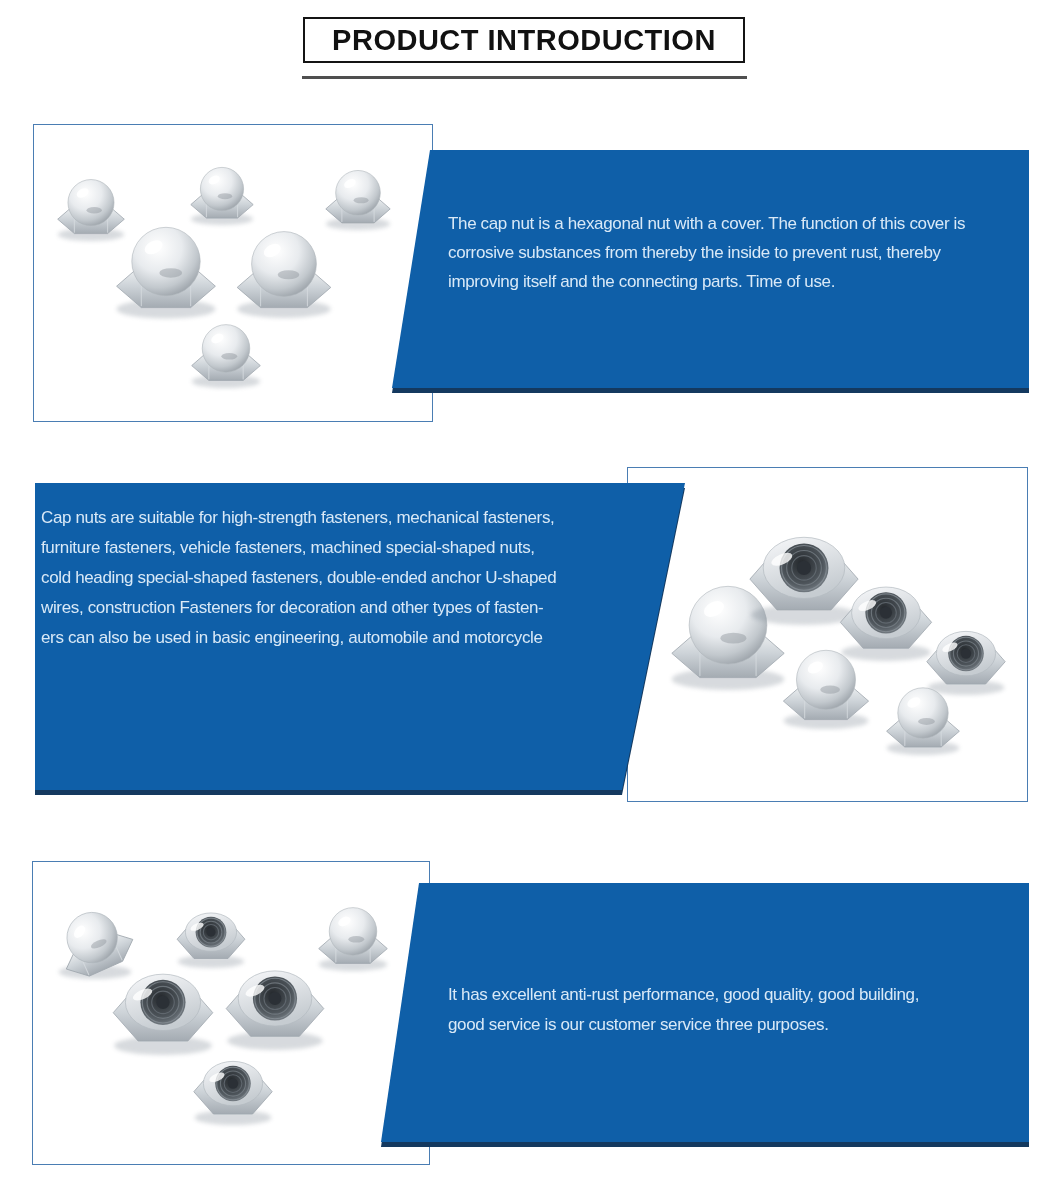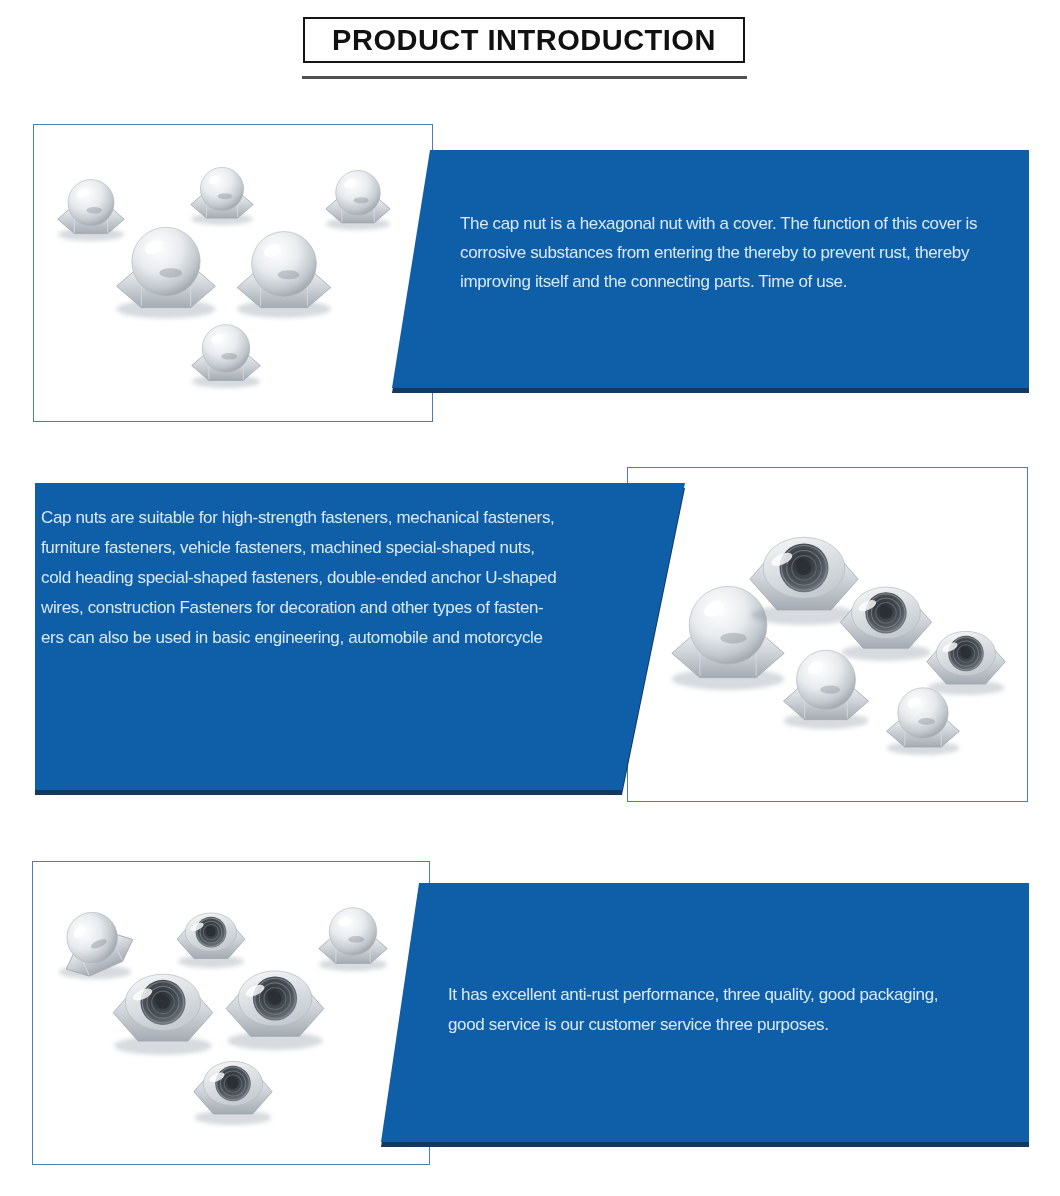--- a/index.html
+++ b/index.html
@@ -37,21 +37,21 @@
   #shape1 { clip-path:polygon(38px 0, 637px 0, 637px 238px, 0 238px); }
   #shape2-wrap { left:35px; top:483px; width:650px; height:307px; }
   #shape2 { clip-path:polygon(0 0, 650px 0, 587px 307px, 0 307px); }
   #shape3-wrap { left:381px; top:883px; width:648px; height:259px; }
   #shape3 { clip-path:polygon(38px 0, 648px 0, 648px 259px, 0 259px); }
   .panel-text {
     position:absolute; color:var(--panel-text);
     font-size:17px; letter-spacing:-0.35px; line-height:30px;
   }
   .panel-text div { white-space:nowrap; }
-  #text1 { left:460px; top:209px; line-height:29px; }
+  #text1 { left:448px; top:209px; line-height:29px; }
   #text2 { left:41px;  top:503px; }
   #text3 { left:448px; top:980px; }
 </style>
 </head>
 <body>
 
 <div class="page" style="--panel-blue: #0f5fa8; --panel-shadow: #14395f; --panel-text: #d9e9f7; --frame-border: #4a7db3; --title-color: #111111; --title-border: #141414; --underline: #4f4f4f;">
 
   <div class="title-box">
     <span>PRODUCT INTRODUCTION</span>
@@ -133,21 +133,21 @@
           <ellipse cx="-8.58" cy="-16.5" rx="6.6000000000000005" ry="4.29" fill="#ffffff" opacity="0.9" transform="rotate(-28 -8.58 -16.5)"></ellipse>
           <ellipse cx="3.3000000000000003" cy="1.32" rx="7.92" ry="3.3000000000000003" fill="#8d959b" opacity="0.45"></ellipse>
         </g>
       </svg>
   </div>
   <div class="shape-wrap" id="shape1-wrap">
     <div class="shape" id="shape1"></div>
   </div>
   <div class="panel-text" id="text1">
     <div>The cap nut is a hexagonal nut with a cover. The function of this cover is</div>
-    <div>corrosive substances from entering the thereby to prevent rust, thereby</div>
+    <div>corrosive substances from thereby the inside to prevent rust, thereby</div>
     <div>improving itself and the connecting parts. Time of use.</div>
   </div>
 
   <div class="photo-frame" id="frame2">
     <svg id="photo2" viewBox="0 0 399 333">
         <defs>
     <radialGradient id="p2dome" cx="38%" cy="30%" r="78%">
       <stop offset="0%" stop-color="#ffffff"></stop>
             <stop offset="45%" stop-color="#e8ebee"></stop>
       <stop offset="75%" stop-color="#c2c8cd"></stop>
@@ -329,17 +329,17 @@
           <circle cx="0" cy="-4.4399999999999995" r="8.879999999999999" fill="none" stroke="#666e75" stroke-width="1.1" opacity="0.8"></circle>
           <circle cx="0" cy="-4.4399999999999995" r="5.180000000000001" fill="#2b3036"></circle>
           <ellipse cx="-10.360000000000001" cy="-16.28" rx="8.14" ry="3.7" fill="#ffffff" opacity="0.8" transform="rotate(-24)"></ellipse>
         </g>
       </svg>
   </div>
   <div class="shape-wrap" id="shape3-wrap">
     <div class="shape" id="shape3"></div>
   </div>
   <div class="panel-text" id="text3">
-    <div>It has excellent anti-rust performance, three quality, good packaging,</div>
+    <div>It has excellent anti-rust performance, good quality, good building,</div>
     <div>good service is our customer service three purposes.</div>
   </div>
 
 </div>
 
 </body></html>

